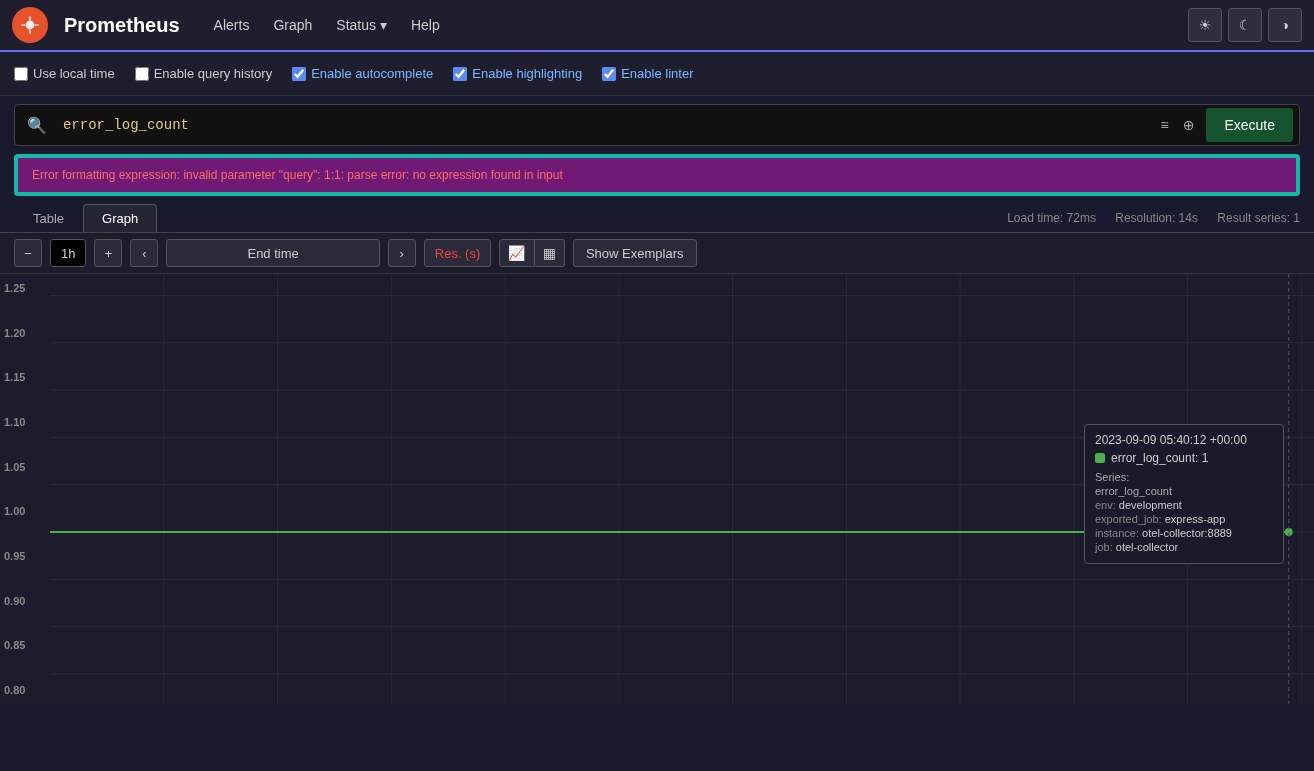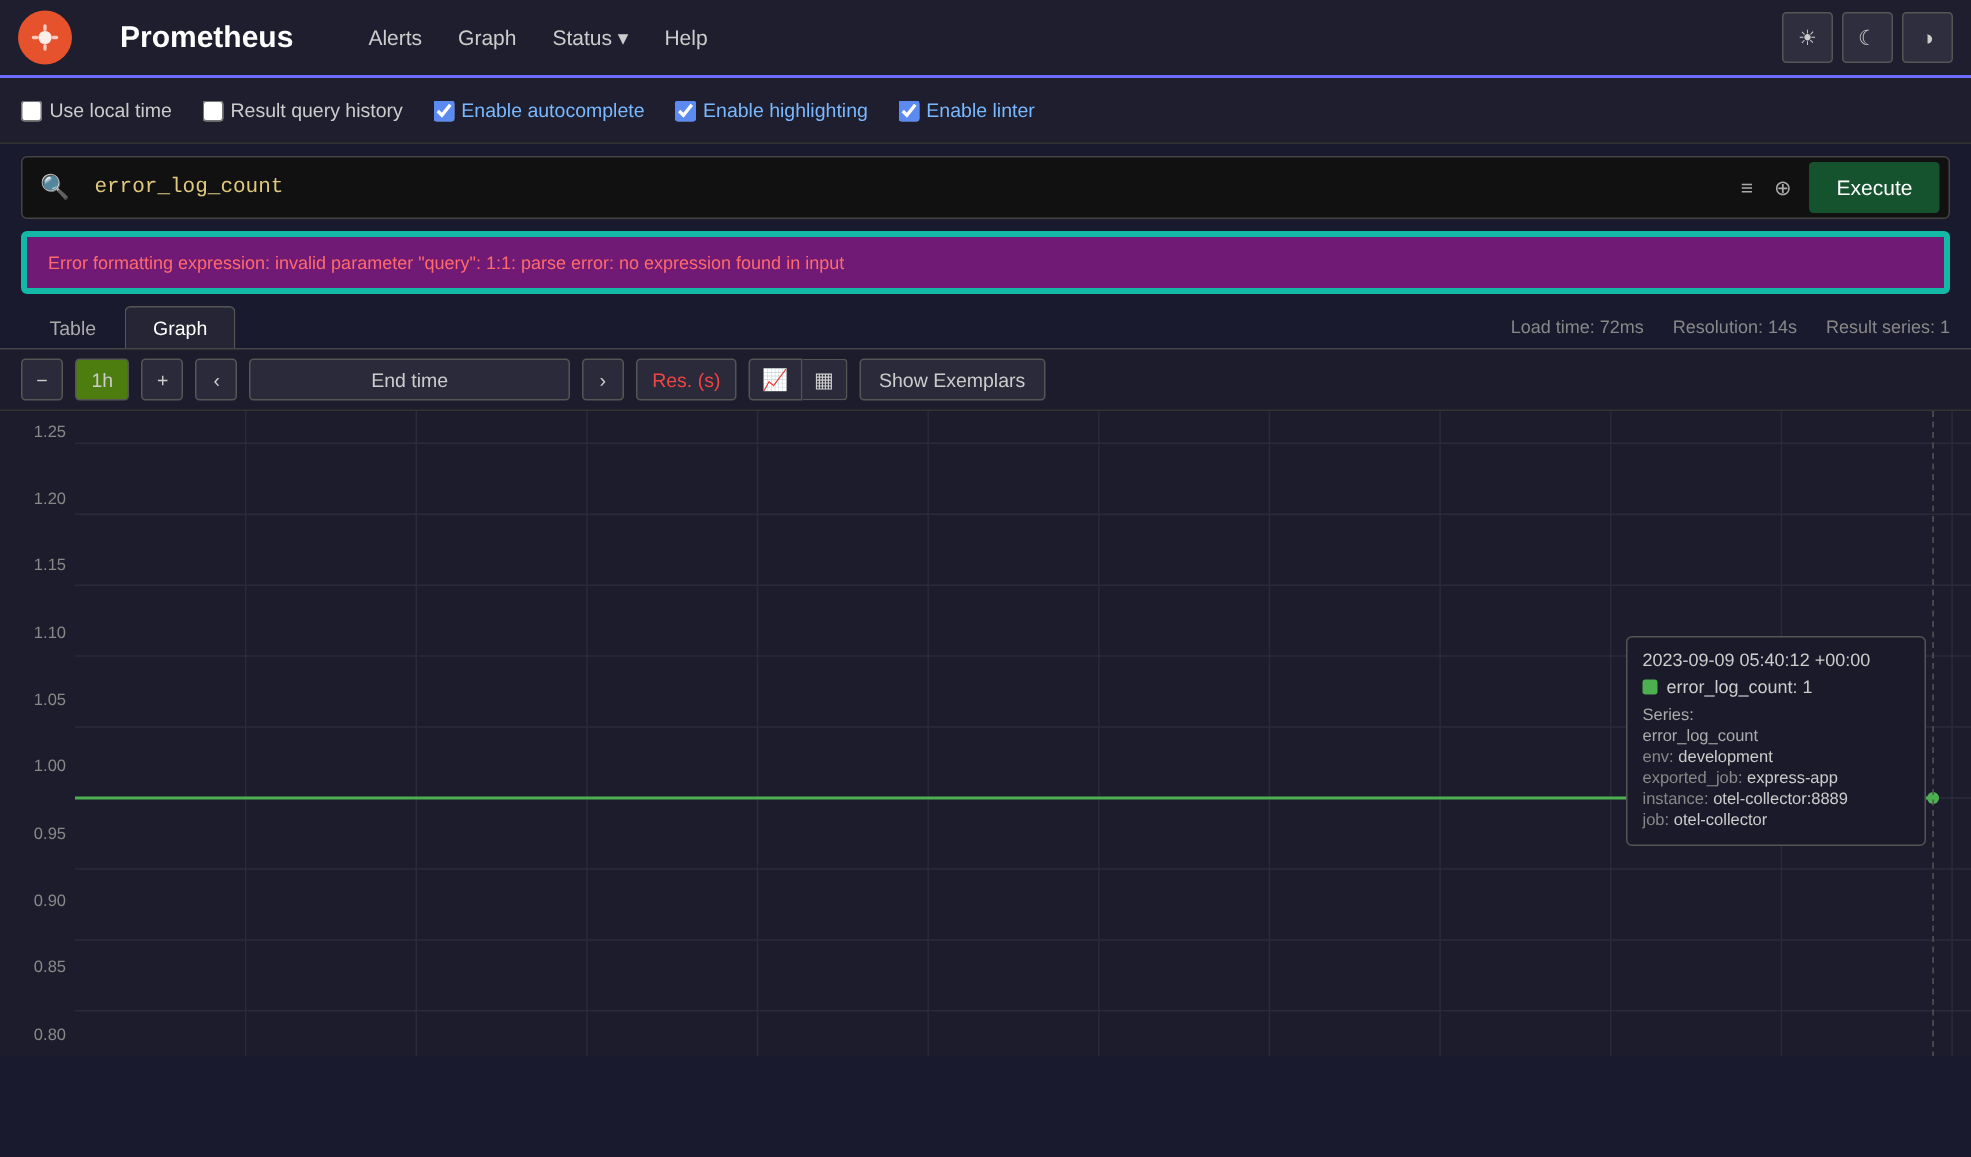--- a/index.html
+++ b/index.html
@@ -6,21 +6,21 @@
     body { background: #1a1a2e; color: #ccc; font-family: Arial, sans-serif; font-size: 13px; overflow: hidden; width: 1314px; height: 771px; }
 
     
     .navbar {
       background: #1e1e2e;
       border-bottom: 2px solid #6c6cff;
       display: flex;
       align-items: center;
       padding: 0 12px;
       height: 52px;
-      gap: 32px;
+      gap: 16px;
     }
     .navbar-logo {
       width: 36px; height: 36px;
       background: #e6522c;
       border-radius: 50%;
       display: flex; align-items: center; justify-content: center;
       flex-shrink: 0;
     }
     .navbar-logo svg { width: 22px; height: 22px; }
     .navbar-brand {
@@ -106,21 +106,21 @@
     .graph-controls {
       background: #1c1c2c; border-top: 1px solid #444; border-bottom: 1px solid #333;
       display: flex; align-items: center; padding: 6px 14px; gap: 8px;
     }
     .time-nav-btn {
       background: #2a2a3a; border: 1px solid #555; color: #ccc;
       width: 28px; height: 28px; border-radius: 3px; cursor: pointer; font-size: 13px;
       display: flex; align-items: center; justify-content: center;
     }
     .duration-btn {
-      background: #4d7c0f; border: 1px solid #555; color: #ccc;
+      background: #000000; border: 1px solid #555; color: #ccc;
       padding: 4px 10px; border-radius: 3px; cursor: pointer; font-size: 13px; height: 28px;
     }
     .end-time-btn {
       background: #2a2a3a; border: 1px solid #555; color: #ccc;
       padding: 4px 80px; border-radius: 3px; cursor: pointer; font-size: 13px; height: 28px; text-align: center;
     }
     .res-btn {
       background: #2a2a3a; border: 1px solid #555; color: #ef4444;
       padding: 4px 10px; border-radius: 3px; cursor: pointer; font-size: 13px; height: 28px;
     }
@@ -144,21 +144,21 @@
       height: calc(771px - 52px - 44px - 58px - 34px - 42px - 38px - 10px);
       overflow: hidden;
     }
 
     
     .y-axis {
       position: absolute; left: 0; top: 0; bottom: 0; width: 50px;
       display: flex; flex-direction: column; justify-content: space-between;
       padding: 8px 6px 8px 4px; font-size: 11px; color: #888;
     }
-    .y-label { text-align: right; }
+    .y-label { text-align: left; font-weight: bold; }
 
     
     .chart-canvas {
       position: absolute; left: 50px; right: 0; top: 0; bottom: 0;
     }
 
     
     .tooltip {
       position: absolute; right: 30px; bottom: 120px;
       background: #1a1a2a; border: 1px solid #555; border-radius: 4px;
@@ -201,21 +201,21 @@
   </div>
 </div>
 
 <div class="toolbar-row">
   <label class="checkbox-label">
     <input type="checkbox" style="">
     <span>Use local time</span>
   </label>
   <label class="checkbox-label">
     <input type="checkbox" style="">
-    <span>Result query history</span>
+    <span>Enable query history</span>
   </label>
   <label class="checkbox-label checked">
     <input type="checkbox" checked="" style="">
     <span>Enable autocomplete</span>
   </label>
   <label class="checkbox-label checked">
     <input type="checkbox" checked="" style="">
     <span>Enable highlighting</span>
   </label>
   <label class="checkbox-label checked">

